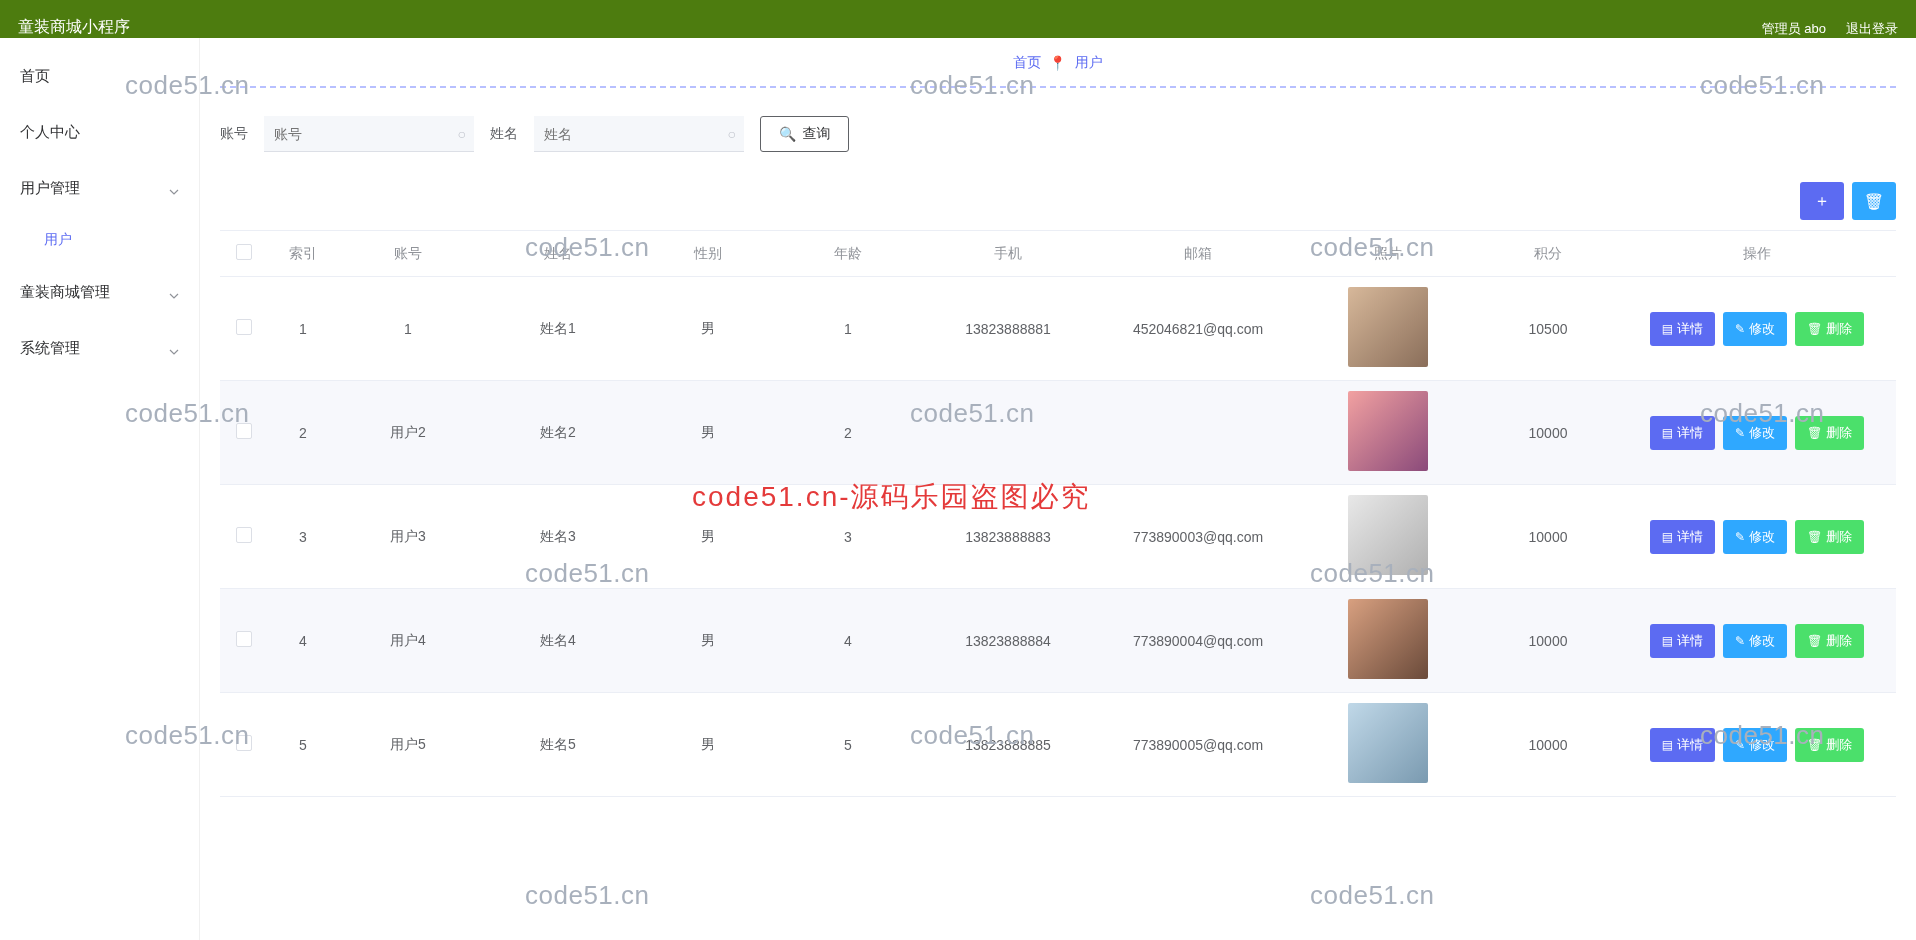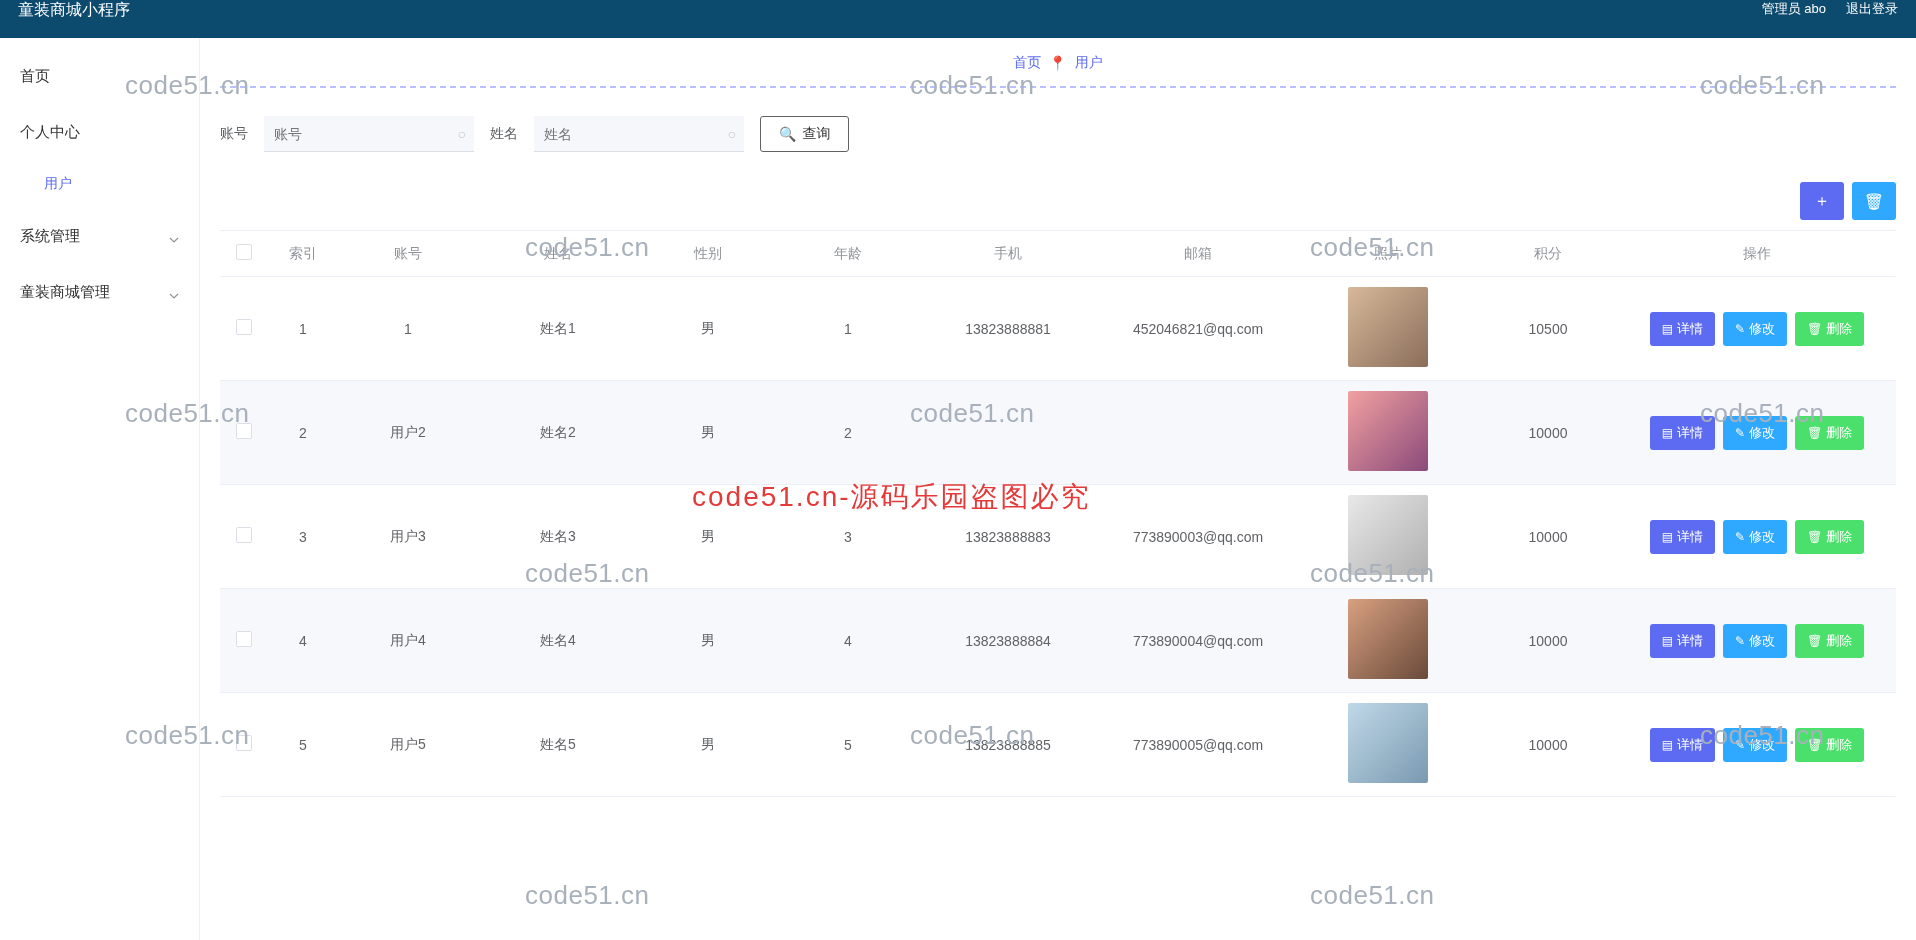--- a/index.html
+++ b/index.html
@@ -9,24 +9,24 @@
     color: #606266;
     background: #fff;
     width: 1916px;
     height: 940px;
     overflow: hidden;
     position: relative;
   }
   
   .top-header {
     height: 38px;
-    background: #0c4a6e;
+    background: #4d7c0f;
     color: #fff;
     display: flex;
-    align-items: flex-start;
+    align-items: flex-end;
     justify-content: space-between;
     padding: 0 18px;
   }
   .top-header .title { font-size: 16px; font-weight: 500; }
   .top-header .right { display: flex; gap: 20px; font-size: 13px; }
   .top-header .right span { cursor: pointer; }
 
   
   .layout { display: flex; height: calc(940px - 38px); }
 
@@ -249,33 +249,41 @@
 
 <div class="layout">
 
   <div class="sidebar">
     <div class="menu-item">
       <span>首页</span>
     </div>
     <div class="menu-item">
       <span>个人中心</span>
     </div>
-    <div class="submenu-item">
-      <span>用户</span>
-    </div>
     <div class="menu-item">
-      <span>系统管理</span>
+      <span>用户管理</span>
       <span class="chev">
         <svg viewBox="0 0 10 10">
             <path d="M1 3 L5 7 L9 3" stroke="#909399" stroke-width="1.2" fill="none"></path>
           </svg>
       </span>
     </div>
+    <div class="submenu-item">
+      <span>用户</span>
+    </div>
     <div class="menu-item">
       <span>童装商城管理</span>
+      <span class="chev">
+        <svg viewBox="0 0 10 10">
+            <path d="M1 3 L5 7 L9 3" stroke="#909399" stroke-width="1.2" fill="none"></path>
+          </svg>
+      </span>
+    </div>
+    <div class="menu-item">
+      <span>系统管理</span>
       <span class="chev">
         <svg viewBox="0 0 10 10">
             <path d="M1 3 L5 7 L9 3" stroke="#909399" stroke-width="1.2" fill="none"></path>
           </svg>
       </span>
     </div>
   </div>
 
   <div class="main">
     <div class="breadcrumb-wrap">

